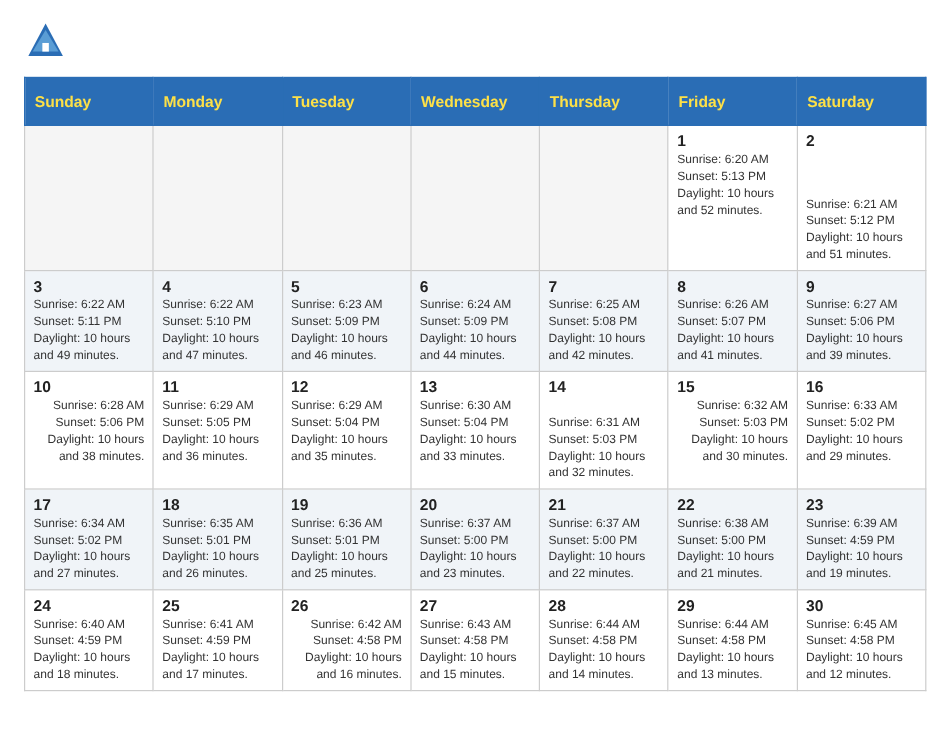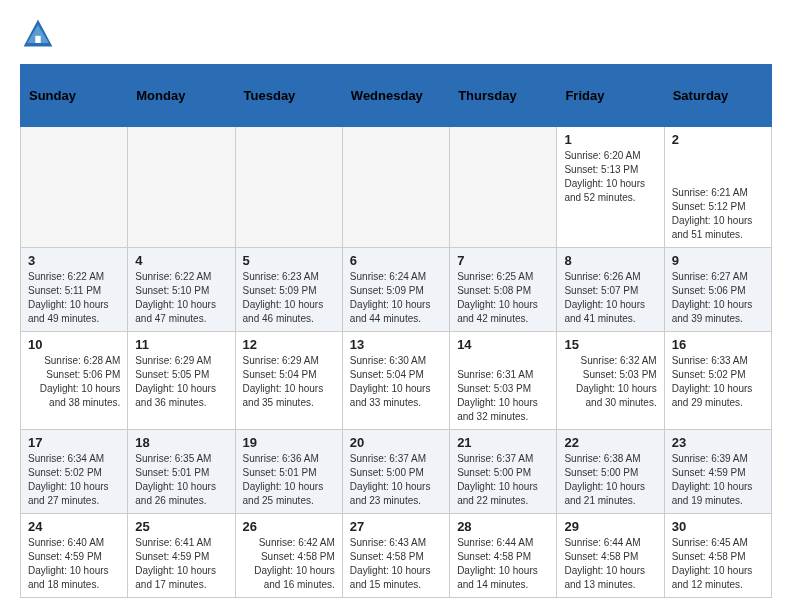--- a/index.html
+++ b/index.html
@@ -56,23 +56,23 @@
       font-size: 14px;
       color: #555;
     }
     .calendar {
       width: 100%;
       border-collapse: collapse;
       border: 1px solid #ccc;
     }
     .calendar th {
       background-color: #2a6db5;
-      color: #000000;
+      color: #fde047;
       text-align: left;
-      padding: 23px 8px;
+      padding: 12px 8px;
       font-size: 13px;
       border: 1px solid #2a6db5;
     }
     .calendar td {
       border: 1px solid #ccc;
       vertical-align: top;
       padding: 5px 7px;
       width: calc(100% / 7);
       min-height: 80px;
       height: 80px;

